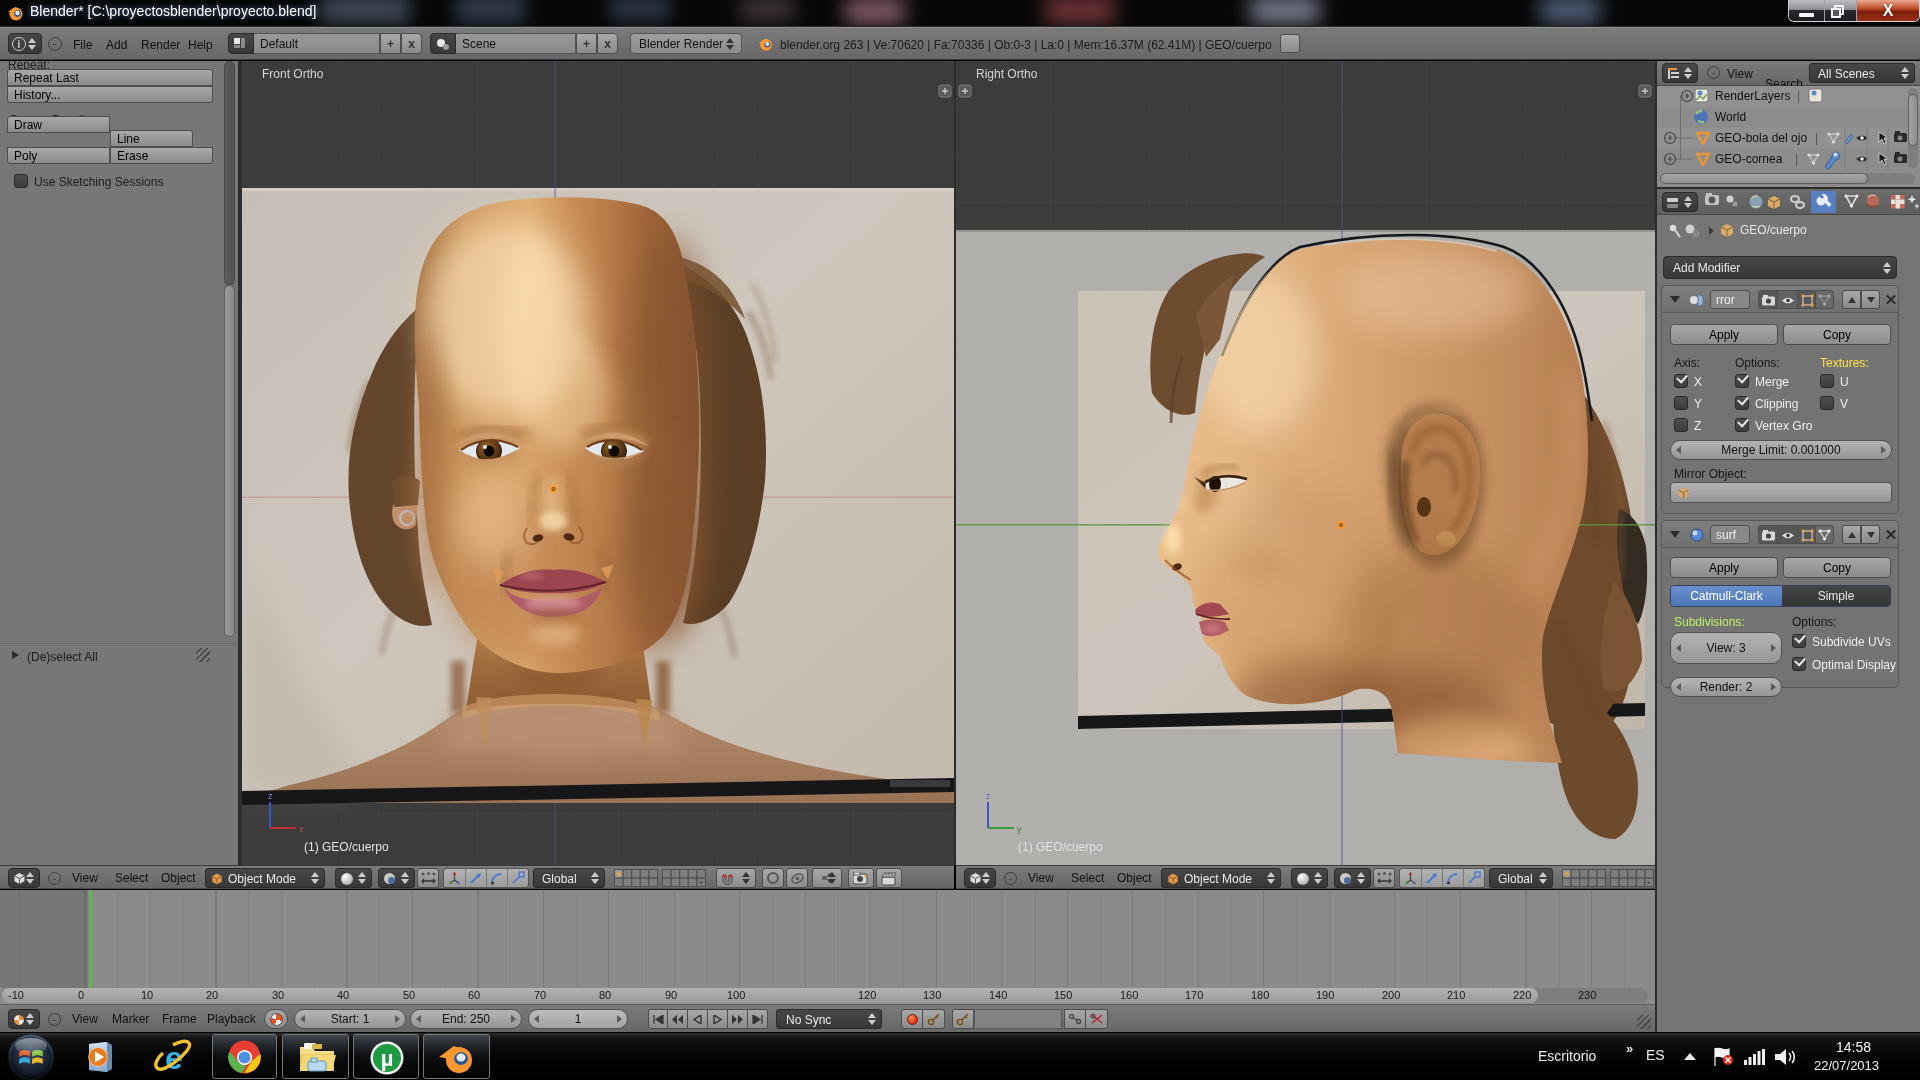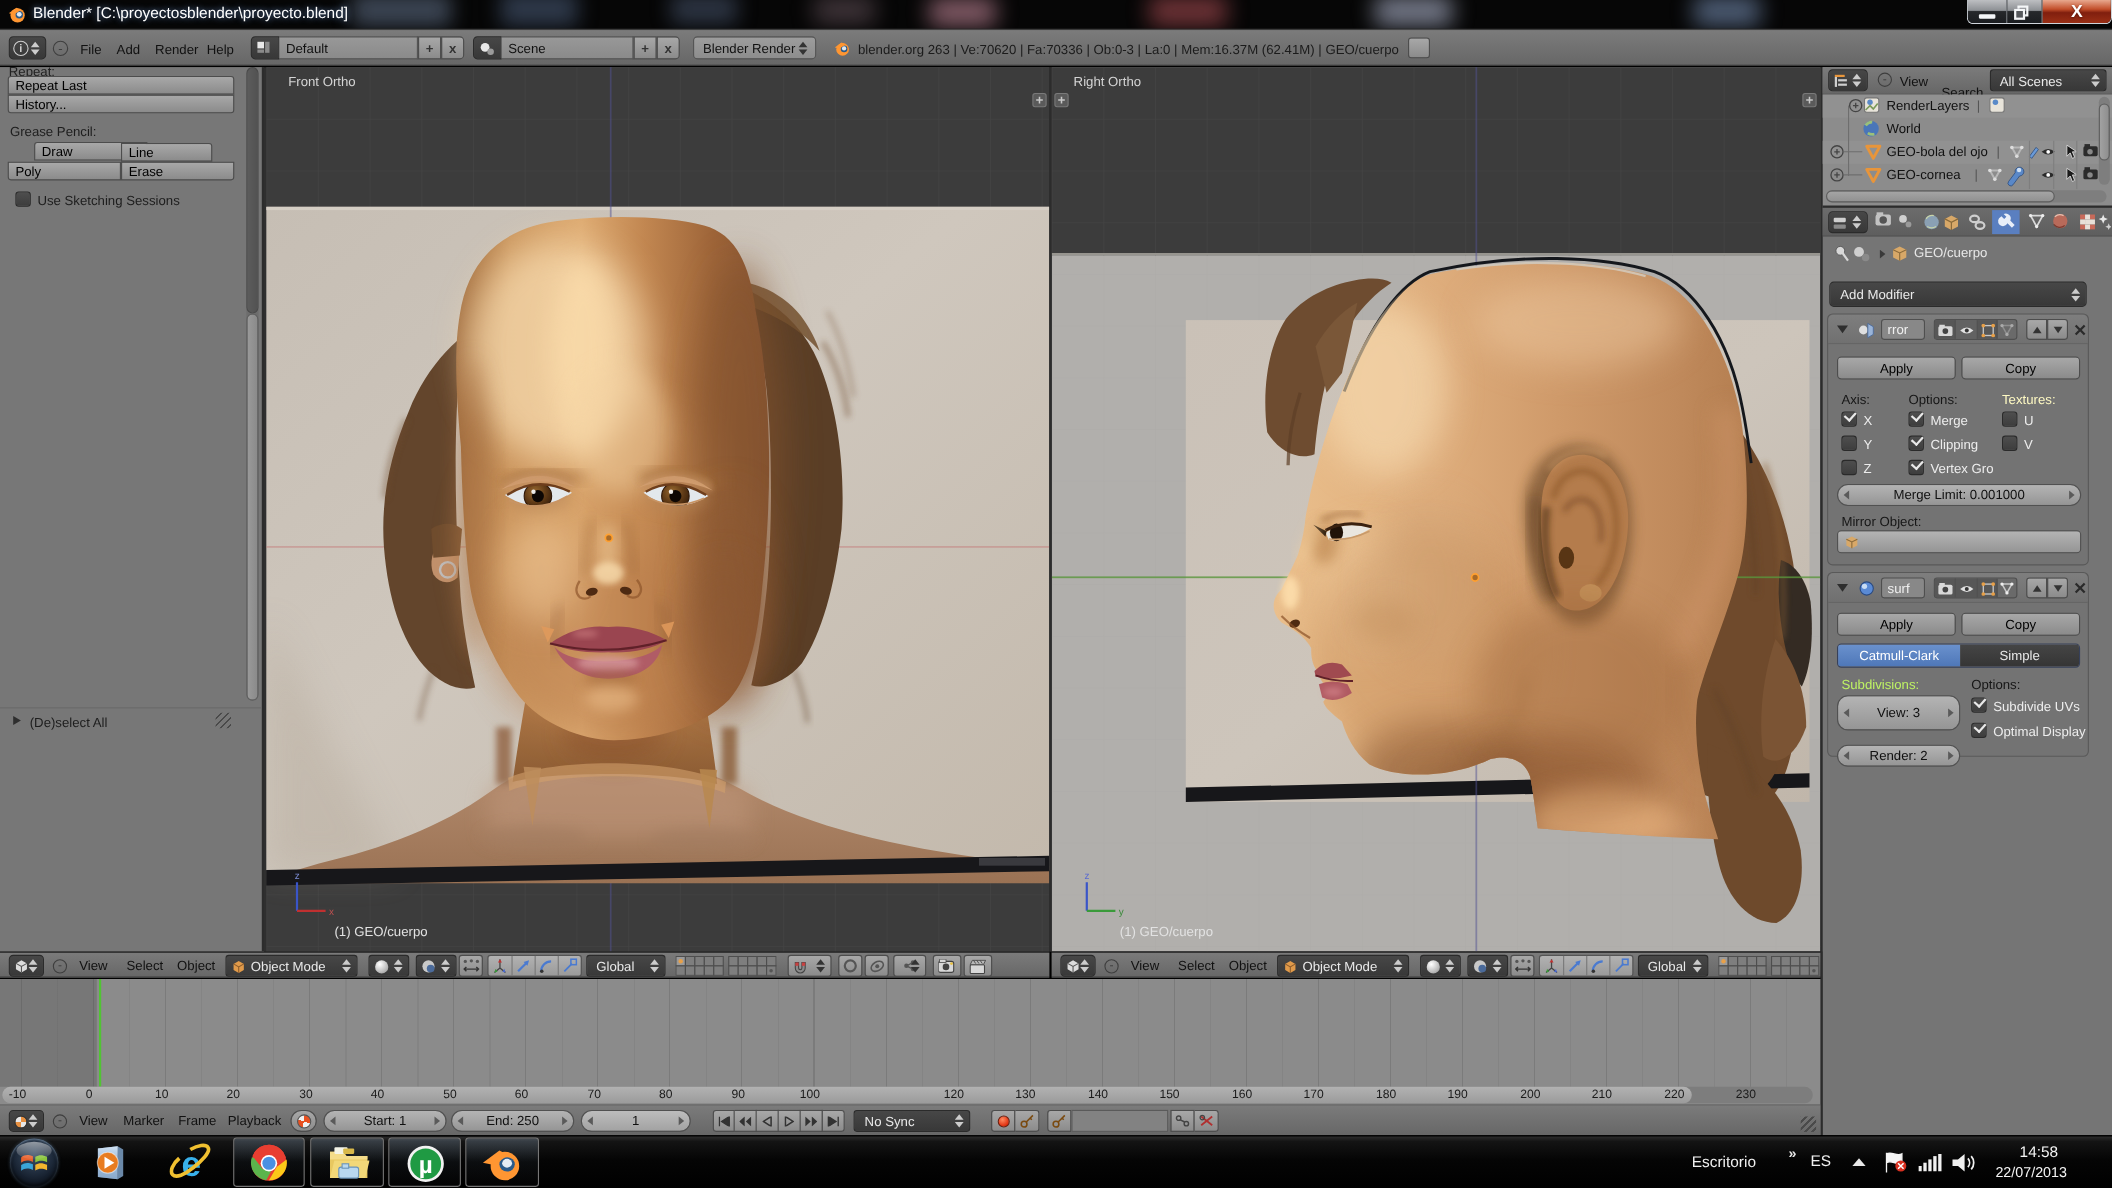--- a/index.html
+++ b/index.html
@@ -100,21 +100,21 @@
   <div class="abs btnl" style="left:1280px;top:6px;width:20px;height:19px;"></div>
 </div>
 
 <div class="abs" style="left:0;top:61px;width:1920px;height:804px;background:#2f2f2f;"></div>
 
 <div class="abs" style="left:0;top:61px;width:240px;height:804px;background:#777;border-right:2px solid #2c2c2c;overflow:hidden;">
   <div class="abs" style="left:8px;top:-3px;color:#222;font-size:12px;">Repeat:</div>
   <div class="abs btnl" style="left:7px;top:8px;width:206px;height:17px;padding:1px 0 0 6px;border-radius:3px 3px 0 0;">Repeat Last</div>
   <div class="abs btnl" style="left:7px;top:25px;width:206px;height:17px;padding:1px 0 0 6px;border-radius:0 0 3px 3px;">History...</div>
   <div class="abs" style="left:9px;top:52px;color:#1d1d1d;font-size:12px;">Grease Pencil:</div>
-  <div class="abs btnl" style="left:7px;top:68px;width:103px;height:17px;padding:1px 0 0 6px;border-radius:3px 0 0 0;margin-left:24px;">Draw</div>
+  <div class="abs btnl" style="left:7px;top:55px;width:103px;height:17px;padding:1px 0 0 6px;border-radius:3px 0 0 0;">Draw</div>
   <div class="abs btnl" style="left:110px;top:69px;width:83px;height:17px;padding:1px 0 0 6px;border-radius:0 3px 0 0;">Line</div>
   <div class="abs btnl" style="left:7px;top:86px;width:103px;height:17px;padding:1px 0 0 6px;border-radius:0 0 0 3px;">Poly</div>
   <div class="abs btnl" style="left:110px;top:86px;width:103px;height:17px;padding:1px 0 0 6px;border-radius:0 0 3px 0;">Erase</div>
   <span class="chk abs" style="left:14px;top:113px;"></span>
   <div class="abs" style="left:34px;top:114px;color:#1d1d1d;font-size:12px;">Use Sketching Sessions</div>
 
   <div class="abs" style="left:224px;top:0;width:11px;height:576px;background:#6d6d6d;border-radius:6px;"></div>
   <div class="abs" style="left:224px;top:0;width:11px;height:224px;background:linear-gradient(90deg,#5c5c5c,#525252);border-radius:6px;border:1px solid #4a4a4a;"></div>
   <div class="abs" style="left:224px;top:224px;width:11px;height:352px;background:linear-gradient(90deg,#9a9a9a,#8a8a8a);border-radius:6px;border:1px solid #5f5f5f;"></div>
   <div class="abs" style="left:0;top:582px;width:238px;height:1px;background:#6a6a6a;"></div>
@@ -597,21 +597,21 @@
           </div>
       <div class="abs btnl ctr" style="left:199px;top:4px;width:19px;height:19px;border-radius:0 3px 3px 0;">
             <span style="border-left:4.5px solid transparent;border-right:4.5px solid transparent;border-top:6px solid #333;display:inline-block"></span>
           </div>
       <div class="abs ctr" style="left:222px;top:4px;width:14px;height:19px;color:#2a2a2a;font-size:15px;font-weight:bold;">✕</div>
     </div>
     <div class="abs btnl ctr" style="left:8px;top:38px;width:108px;height:21px;border-radius:4px;">Apply</div>
     <div class="abs btnl ctr" style="left:121px;top:38px;width:108px;height:21px;border-radius:4px;">Copy</div>
     <div class="abs" style="left:12px;top:70px;color:#161616;font-size:12px;">Axis:</div>
     <div class="abs" style="left:73px;top:70px;color:#161616;font-size:12px;">Options:</div>
-    <div class="abs" style="left:158px;top:70px;color:#fef9c3;font-size:12px;">Textures:</div>
+    <div class="abs" style="left:158px;top:70px;color:#fde047;font-size:12px;">Textures:</div>
     <span class="chk on abs" style="left:12px;top:88px;"></span>
         <div class="abs" style="left:32px;top:89px;color:#ededed;font-size:12px;">X</div>
     <span class="chk abs" style="left:12px;top:110px;"></span>
         <div class="abs" style="left:32px;top:111px;color:#ededed;font-size:12px;">Y</div>
     <span class="chk abs" style="left:12px;top:132px;"></span>
         <div class="abs" style="left:32px;top:133px;color:#ededed;font-size:12px;">Z</div>
     <span class="chk on abs" style="left:73px;top:88px;"></span>
         <div class="abs" style="left:93px;top:89px;color:#ededed;font-size:12px;">Merge</div>
     <span class="chk on abs" style="left:73px;top:110px;"></span>
         <div class="abs" style="left:93px;top:111px;color:#ededed;font-size:12px;">Clipping</div>

